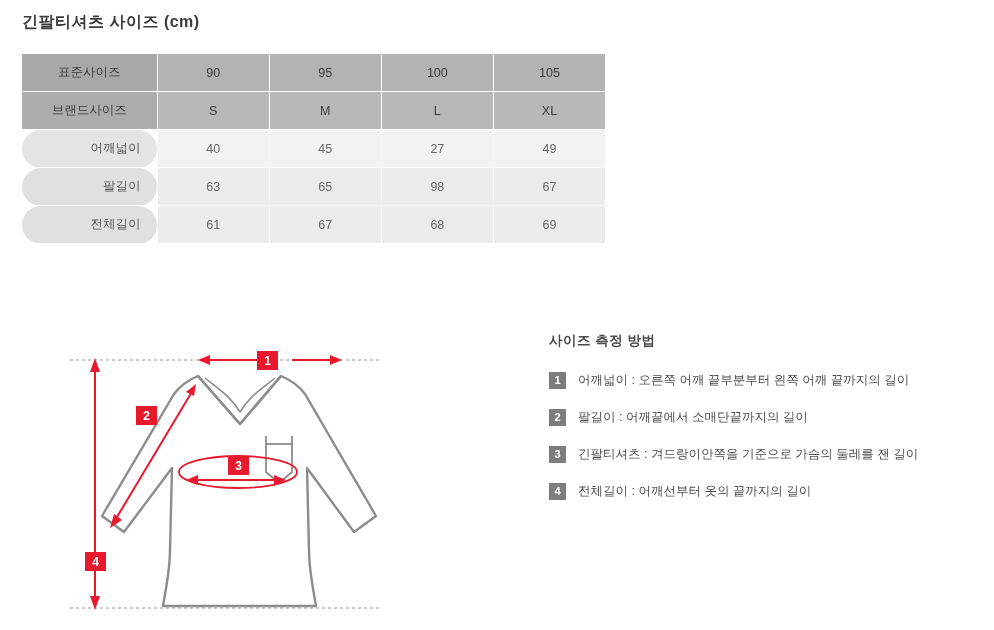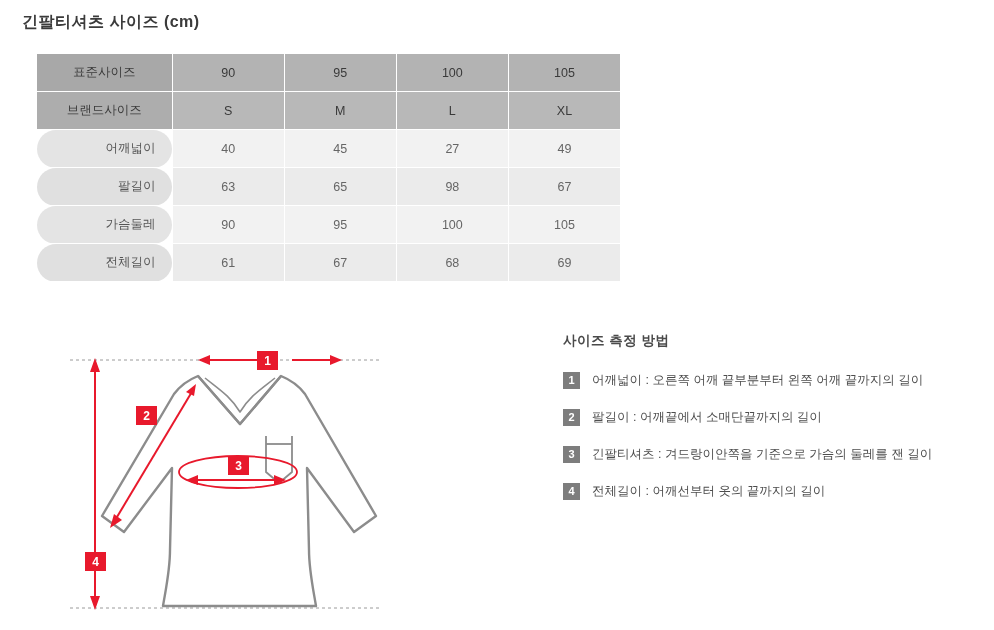--- a/index.html
+++ b/index.html
@@ -20,21 +20,21 @@
     left: 22px;
     top: 12px;
     font-size: 16px;
     font-weight: bold;
     color: #3b3b3b;
     letter-spacing: 0.5px;
   }
   
   .size-table {
     position: absolute;
-    left: 37px;
+    left: 22px;
     top: 54px;
     border-collapse: collapse;
     width: 584px;
     table-layout: fixed;
   }
   .size-table td {
     height: 37px;
     font-size: 12.5px;
     text-align: center;
     color: #555555;
@@ -80,21 +80,21 @@
   .diagram {
     position: absolute;
     left: 30px;
     top: 320px;
     width: 470px;
     height: 300px;
   }
   
   .guide {
     position: absolute;
-    left: 563px;
+    left: 549px;
     top: 332px;
     width: 420px;
   }
   .guide-title {
     font-size: 13.5px;
     font-weight: bold;
     color: #4a4a4a;
     margin-bottom: 22px;
     letter-spacing: 0.5px;
   }
@@ -155,27 +155,20 @@
       <td>45</td>
       <td>27</td>
       <td>49</td>
     </tr>
     <tr class="body-row alt">
       <td class="lbl">팔길이</td>
       <td>63</td>
       <td>65</td>
       <td>98</td>
       <td>67</td>
-    </tr>
-    <tr class="body-row">
-      <td class="lbl">가슴둘레</td>
-      <td>90</td>
-      <td>95</td>
-      <td>100</td>
-      <td>105</td>
     </tr>
     <tr class="body-row alt">
       <td class="lbl">전체길이</td>
       <td>61</td>
       <td>67</td>
       <td>68</td>
       <td>69</td>
     </tr>
   </tbody>
 </table>

